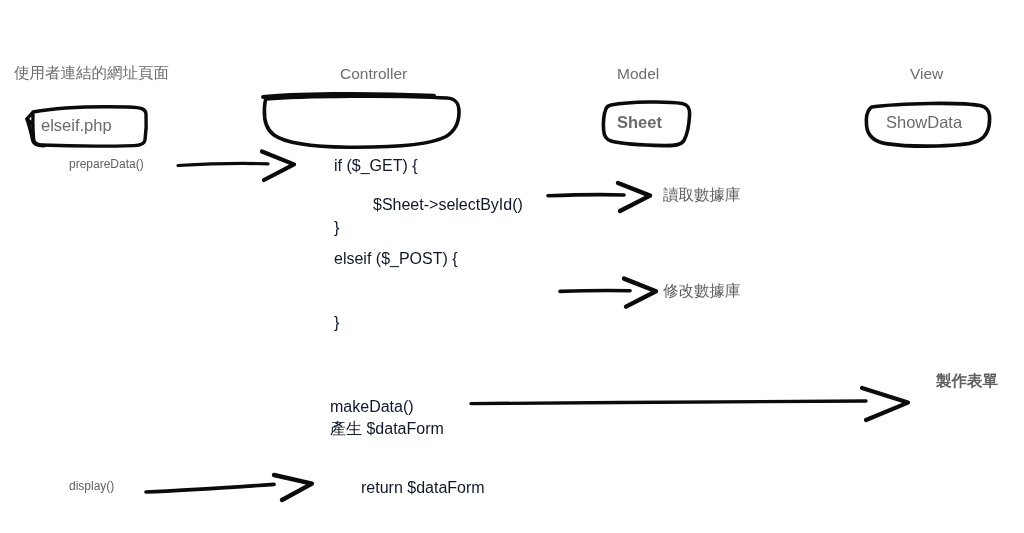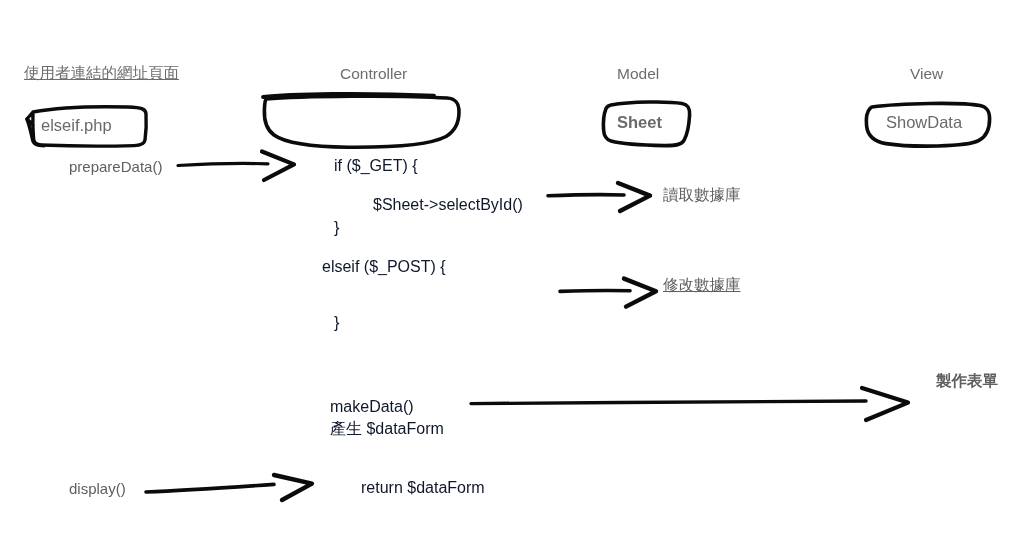--- a/index.html
+++ b/index.html
@@ -42,21 +42,21 @@
   }
   .code {
     font-size: 16px;
     color: #0f172a;
   }
   .note {
     font-size: 15.5px;
     color: #5f5f5f;
   }
   .caption {
-    font-size: 15px;
+    font-size: 12px;
     color: #5f5f5f;
   }
   .multi {
     white-space: pre-line;
     line-height: 1.35;
   }
 </style>
 </head>
 <body>
 
@@ -106,21 +106,21 @@
       <path d="M471,403.6 C600,402.6 760,401.6 866,401" fill="none" stroke="#0b0b0b" stroke-width="3.4" stroke-linecap="round"></path>
       <path d="M862,388 L908,402.6 L866,420" fill="none" stroke="#0b0b0b" stroke-width="4.2" stroke-linecap="round" stroke-linejoin="round"></path>
     </g>
 
     <g>
       <path d="M146,492 C186,490.4 236,487 274,484.4" fill="none" stroke="#0b0b0b" stroke-width="3.6" stroke-linecap="round"></path>
       <path d="M274,475 L312,483.6 L282,500" fill="none" stroke="#0b0b0b" stroke-width="4.4" stroke-linecap="round" stroke-linejoin="round"></path>
     </g>
   </svg>
 
-  <div class="txt col-head" style="left:24px; top:64px;text-decoration:underline;">使用者連結的網址頁面</div>
+  <div class="txt col-head" style="left:14px; top:64px;">使用者連結的網址頁面</div>
 
   <div class="txt col-head" style="left:340px; top:65px;">Controller</div>
 
   <div class="txt col-head" style="left:617px; top:65px;">Model</div>
 
   <div class="txt col-head" style="left:910px; top:65px;">View</div>
 
   <div class="txt node-label" style="left:41px; top:116px;">elseif.php</div>
 
 
@@ -131,29 +131,29 @@
   <div class="txt caption" style="left:69px; top:158px;">prepareData()</div>
 
   <div class="txt caption" style="left:69px; top:480px;">display()</div>
 
   <div class="txt code" style="left:334px; top:157px;">if ($_GET) {</div>
 
   <div class="txt code" style="left:373px; top:196px;">$Sheet-&gt;selectById()</div>
 
   <div class="txt code" style="left:334px; top:219px;">}</div>
 
-  <div class="txt code" style="left:322px; top:250px;margin-top:8px;">elseif ($_POST) {</div>
+  <div class="txt code" style="left:334px; top:250px;">elseif ($_POST) {</div>
 
 
   <div class="txt code" style="left:334px; top:314px;">}</div>
 
   <div class="txt code multi" style="left:330px; top:396px;">makeData()
 產生 $dataForm</div>
 
   <div class="txt code" style="left:334px; top:479px;margin-left:27px;">return $dataForm</div>
 
   <div class="txt note" style="left:663px; top:186px;">讀取數據庫</div>
 
-  <div class="txt note" style="left:663px; top:276px;text-decoration:underline;">修改數據庫</div>
+  <div class="txt note" style="left:663px; top:282px;">修改數據庫</div>
 
   <div class="txt note" style="left:936px; top:372px;font-weight:bold;">製作表單</div>
 
 </div>
 
 </body></html>

